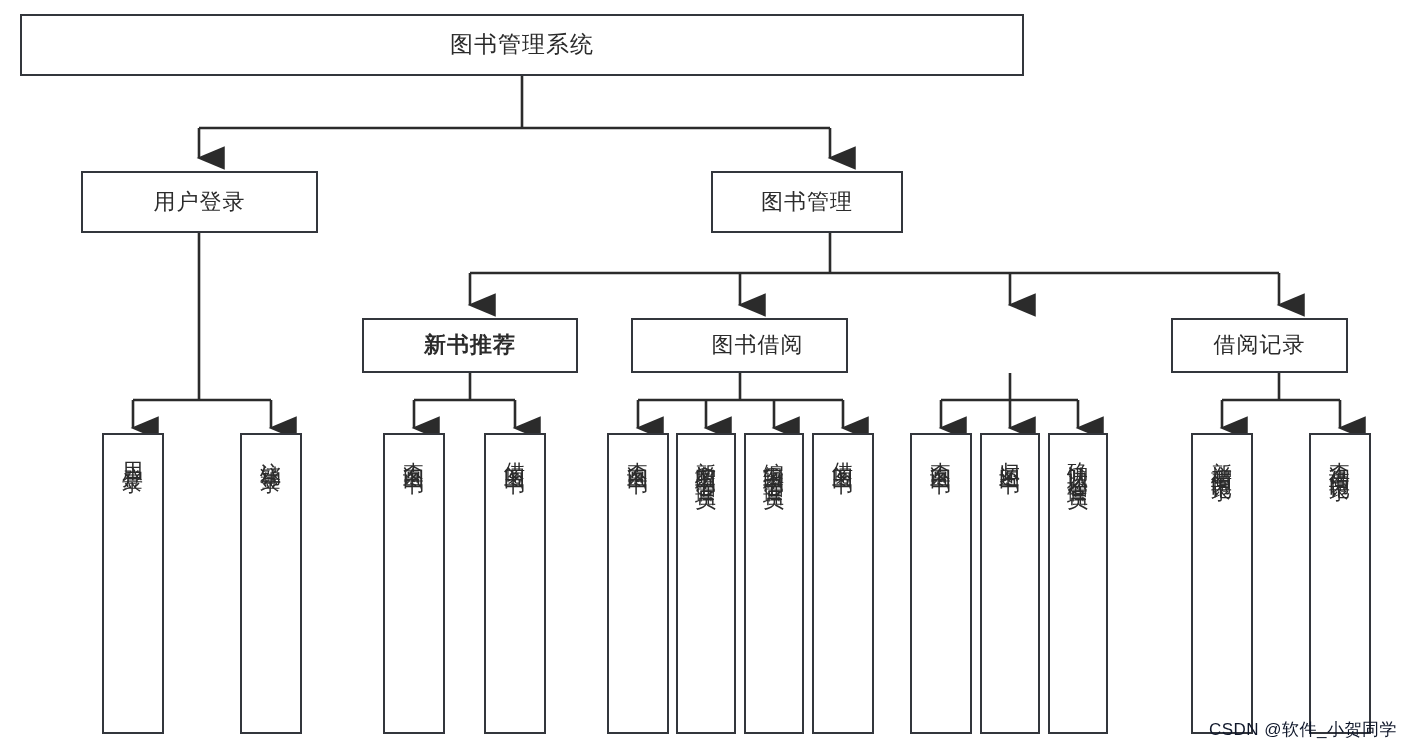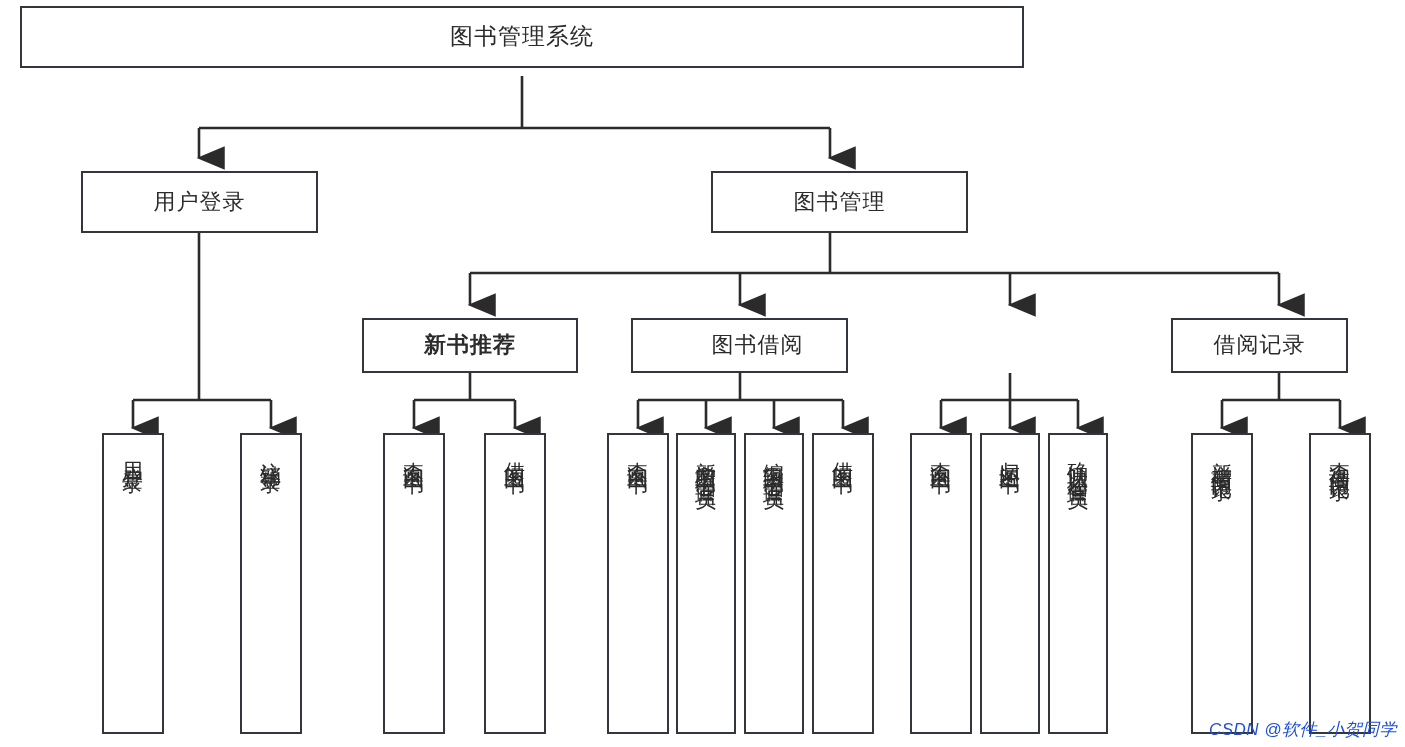--- a/index.html
+++ b/index.html
@@ -56,25 +56,24 @@
     white-space: nowrap;
     line-height: 1.0;
     letter-spacing: 4px;
     text-align: left;
   }
   .watermark {
     position: absolute;
     right: 8px;
     bottom: 6px;
     font-size: 17px;
-    color: #1d4ed8;
+    color: #0f172a;
     letter-spacing: 0.5px;
     white-space: nowrap;
     user-select: none;
-    font-style: italic;
   }
 </style>
 </head>
 <body>
 
 <div id="canvas">
 
   <svg class="connectors" viewBox="0 0 1405 747" xmlns="http://www.w3.org/2000/svg">
     <defs>
       <marker id="arrow" viewBox="0 0 10 12" refX="5" refY="11" markerWidth="9" markerHeight="11" orient="auto-start-reverse">
@@ -118,29 +117,29 @@
       <path d="M1010,400 L1010,428" marker-end="url(#arrow)"></path>
       <path d="M1078,400 L1078,428" marker-end="url(#arrow)"></path>
 
       <path d="M1279,373 L1279,400"></path>
       <path d="M1222,400 L1340,400"></path>
       <path d="M1222,400 L1222,428" marker-end="url(#arrow)"></path>
       <path d="M1340,400 L1340,428" marker-end="url(#arrow)"></path>
     </g>
   </svg>
 
-  <div class="node h lvl1" style="left:20px; top:6px; width:1004px; height:62px;">
+  <div class="node h lvl1" style="left:20px; top:14px; width:1004px; height:62px;">
     <span>图书管理系统</span>
   </div>
 
   <div class="node h" style="left:81px; top:171px; width:237px; height:62px;">
     <span>用户登录</span>
   </div>
 
-  <div class="node h" style="left:711px; top:171px; width:257px; height:62px;">
+  <div class="node h" style="left:711px; top:171px; width:192px; height:62px;">
     <span>图书管理</span>
   </div>
 
   <div class="node h" style="left:362px; top:318px; width:216px; height:55px;font-weight:bold;">
     <span>新书推荐</span>
   </div>
 
   <div class="node h" style="left:631px; top:318px; width:217px; height:55px;padding-left:36px;">
     <span>图书借阅</span>
   </div>

